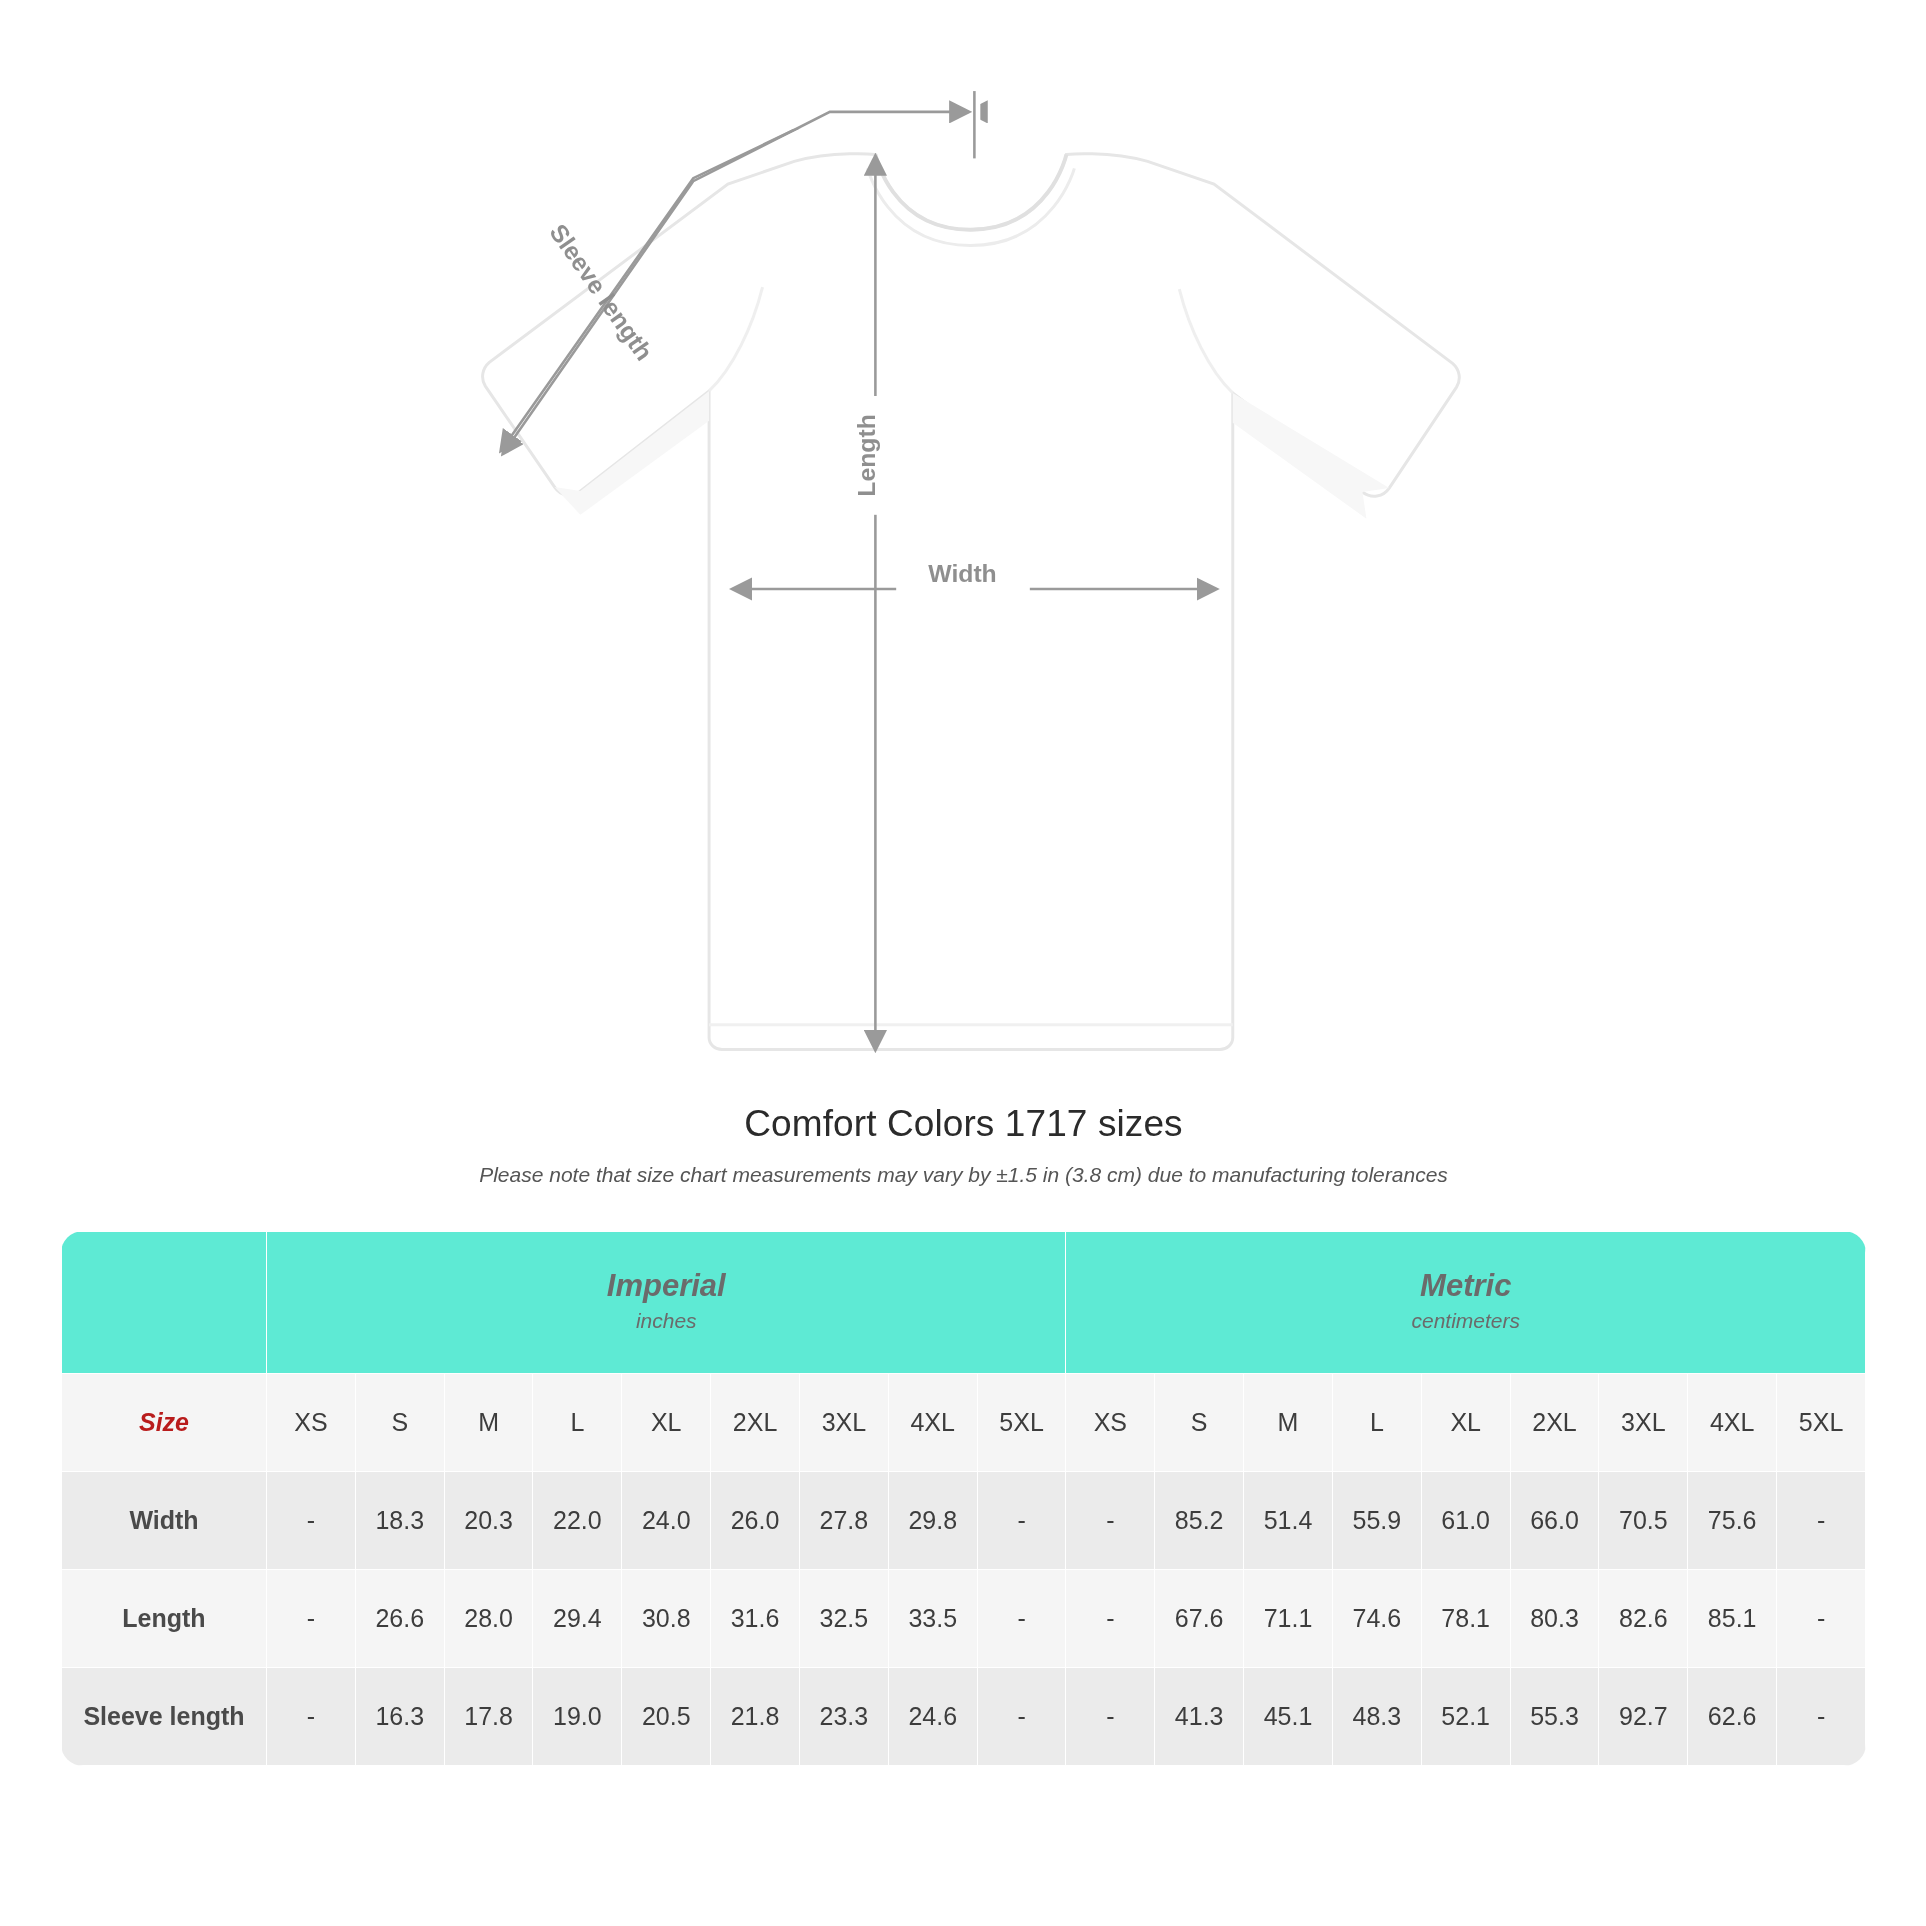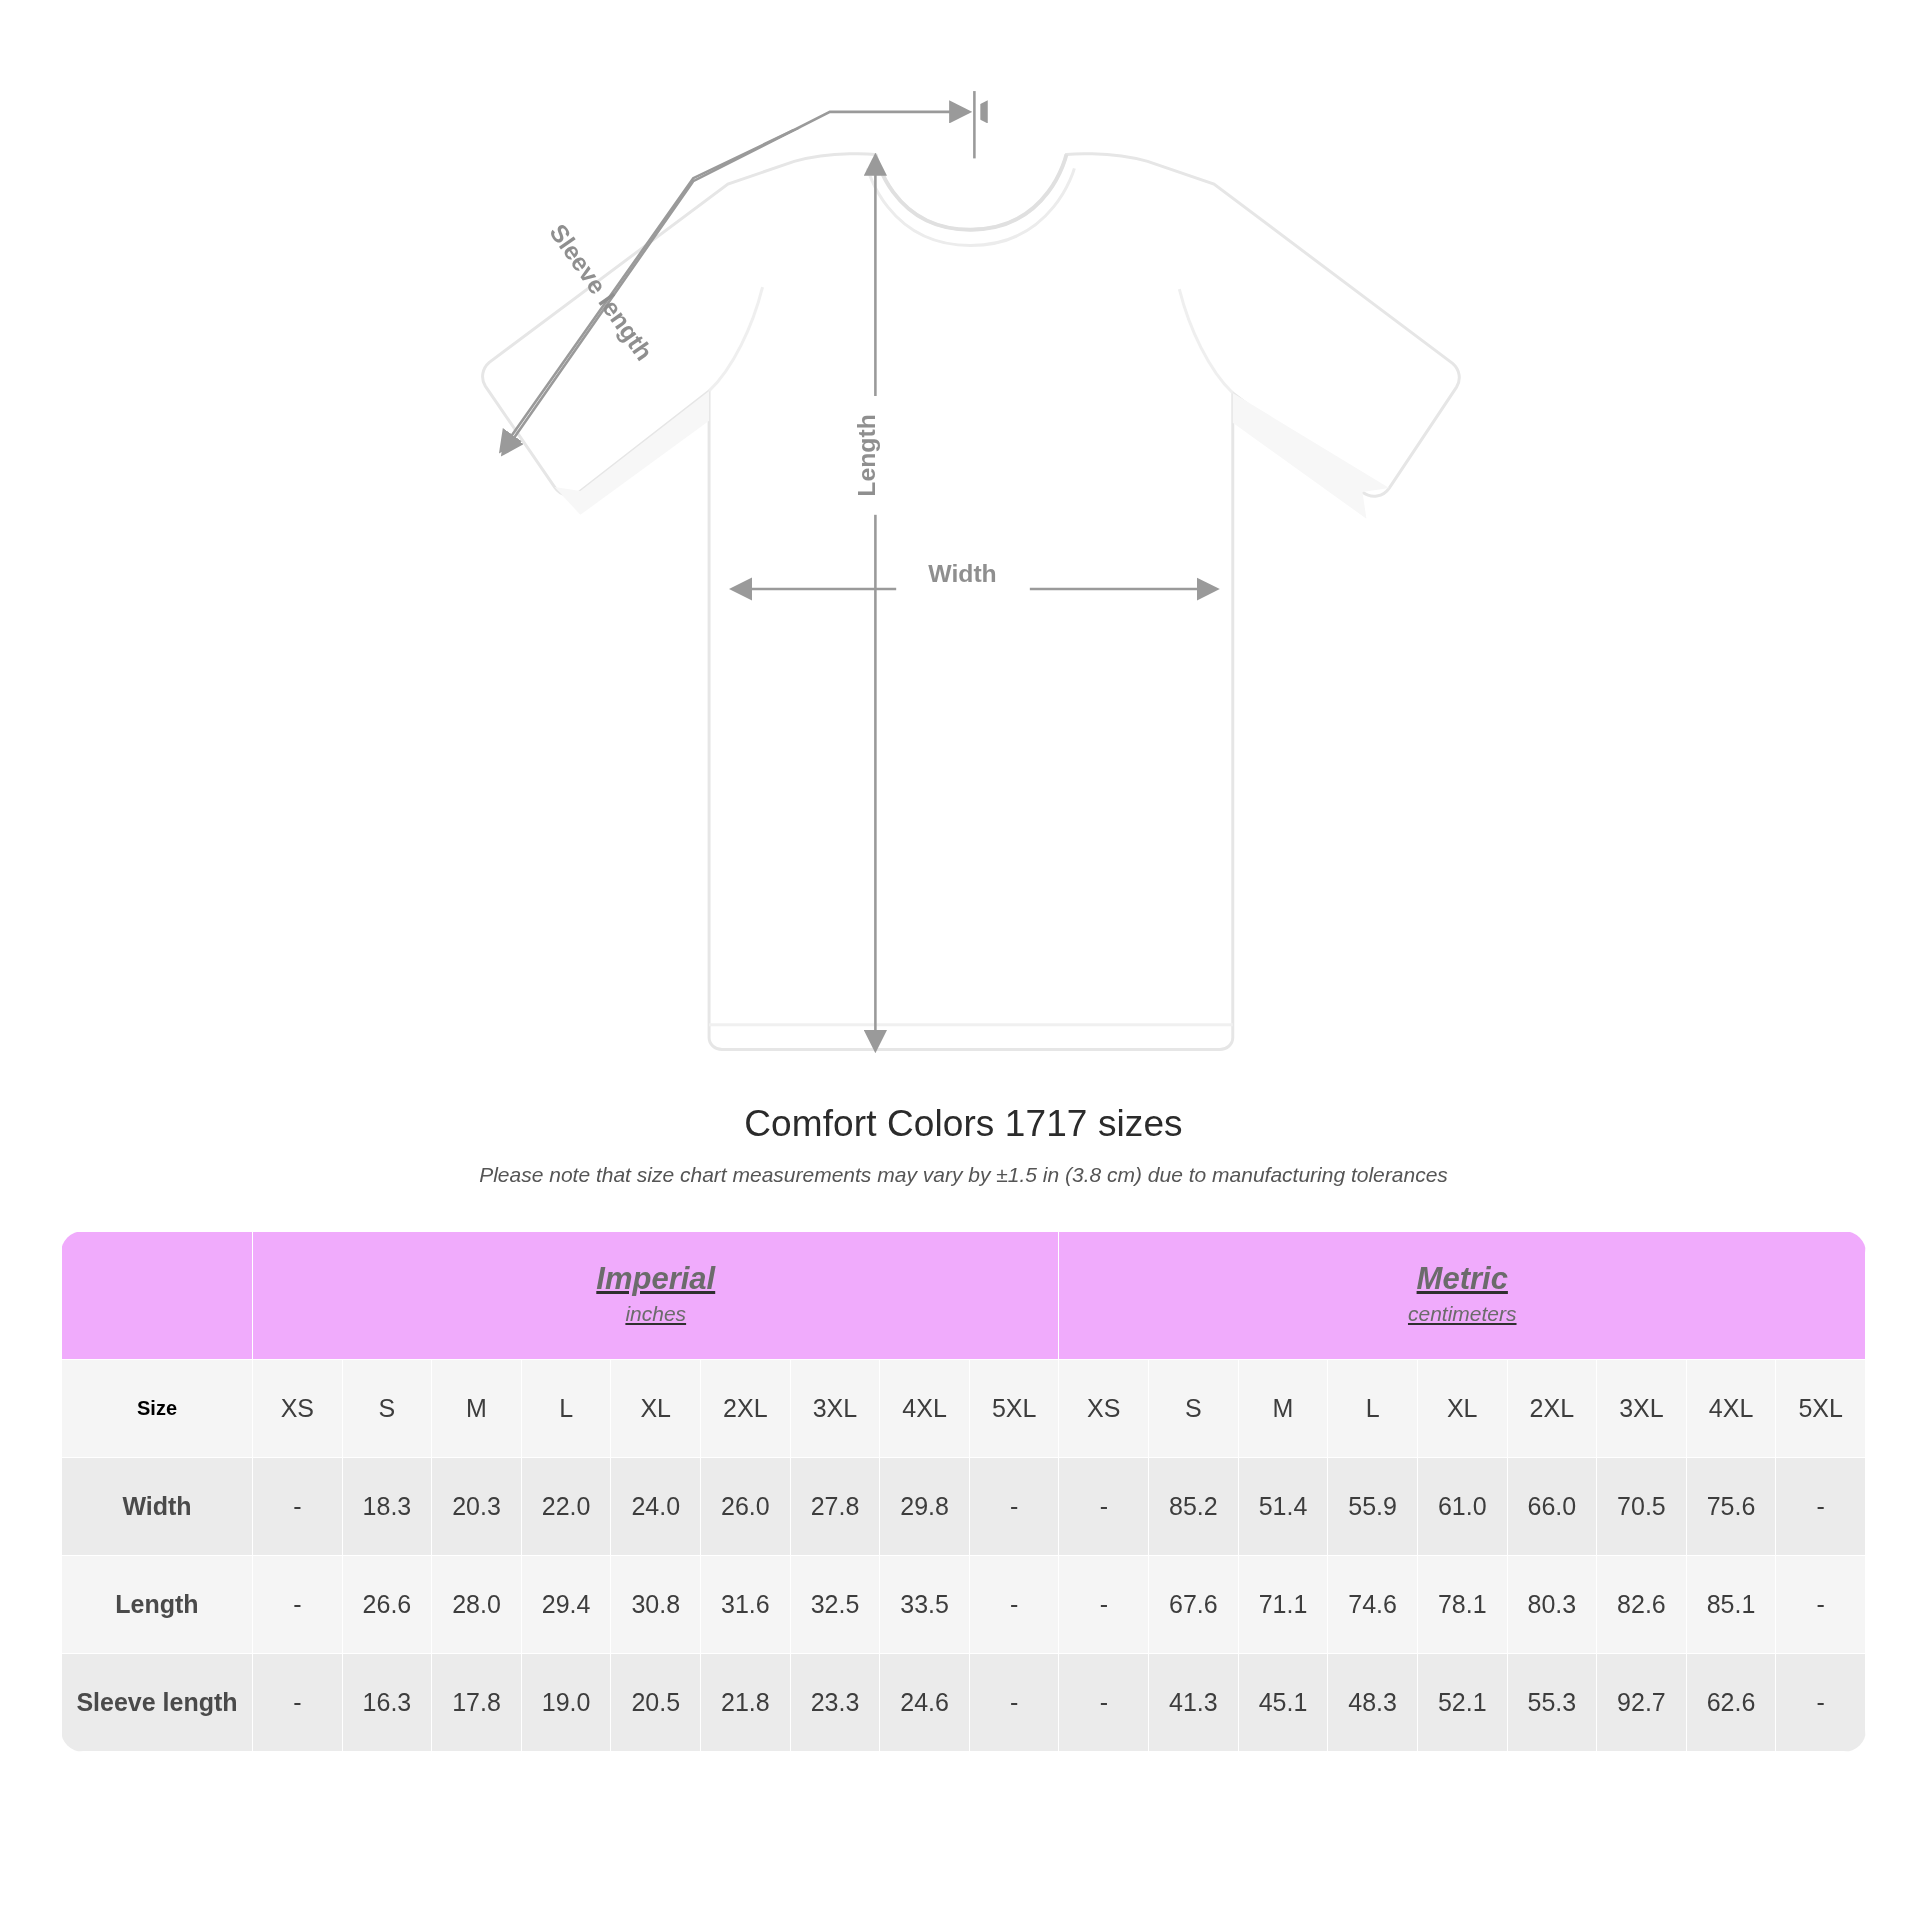--- a/index.html
+++ b/index.html
@@ -65,24 +65,23 @@
   }
   table.size-table td,
   table.size-table th {
     border: 1px solid #ffffff;
     text-align: center;
     vertical-align: middle;
     font-weight: normal;
   }
   
   .unit-row td {
-    background: #f0abfc;
+    background: #5eead4;
     height: 125px;
-    padding: 1px;
-    text-decoration: underline;
+    padding: 8px;
   }
   .unit-name {
     font-size: 31px;
     font-style: italic;
     font-weight: bold;
     color: #6b6b6b;
     line-height: 1.15;
   }
   .unit-sub {
     font-size: 21px;
@@ -92,22 +91,23 @@
   }
   
   .size-row td {
     background: #f5f5f5;
     height: 95px;
     font-size: 25px;
     color: #3d3d3d;
   }
   .size-row td.rowlabel {
     font-weight: bold;
-    font-size: 20px;
-    color: #000000;
+    font-size: 25px;
+    color: #b91c1c;
+    font-style: italic;
   }
   
   .data-row td {
     height: 95px;
     font-size: 25px;
     color: #3d3d3d;
   }
   .data-row.odd td { background: #ebebeb; }
   .data-row.even td { background: #f5f5f5; }
   .data-row td.rowlabel {

